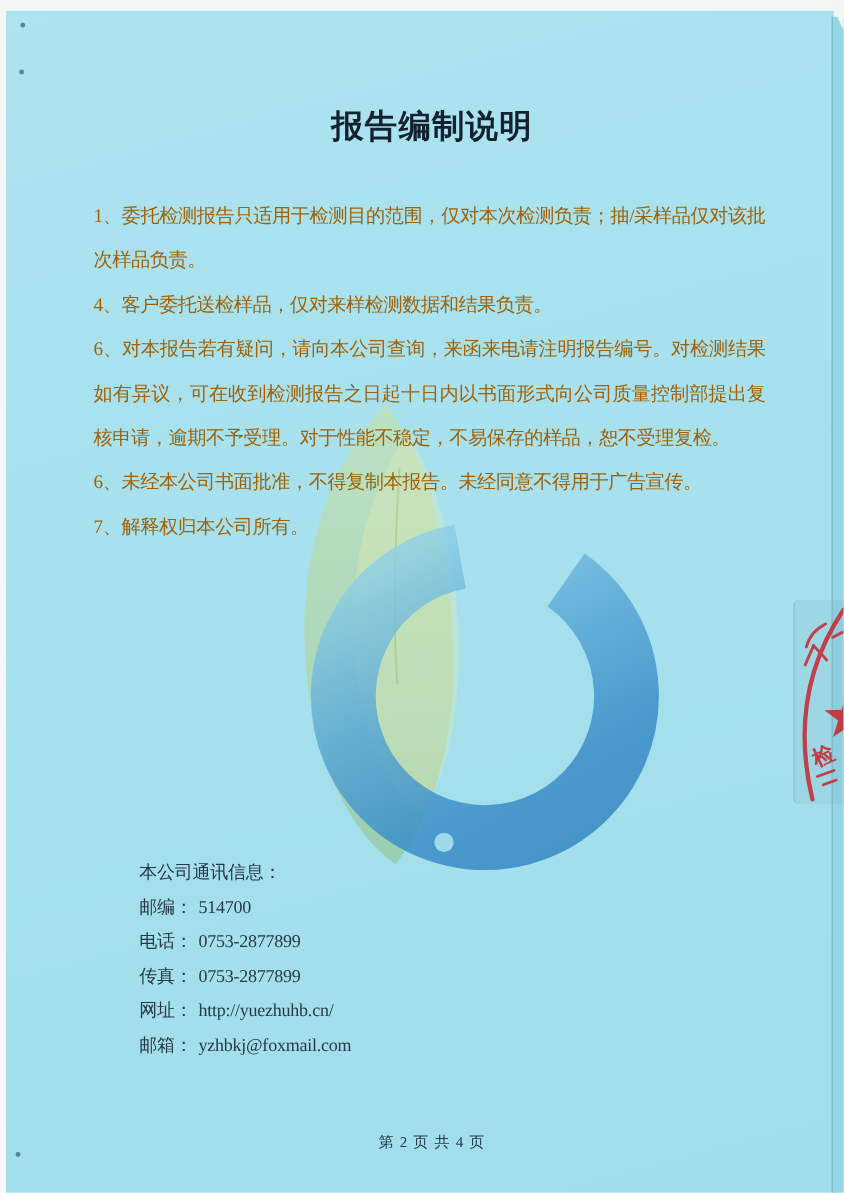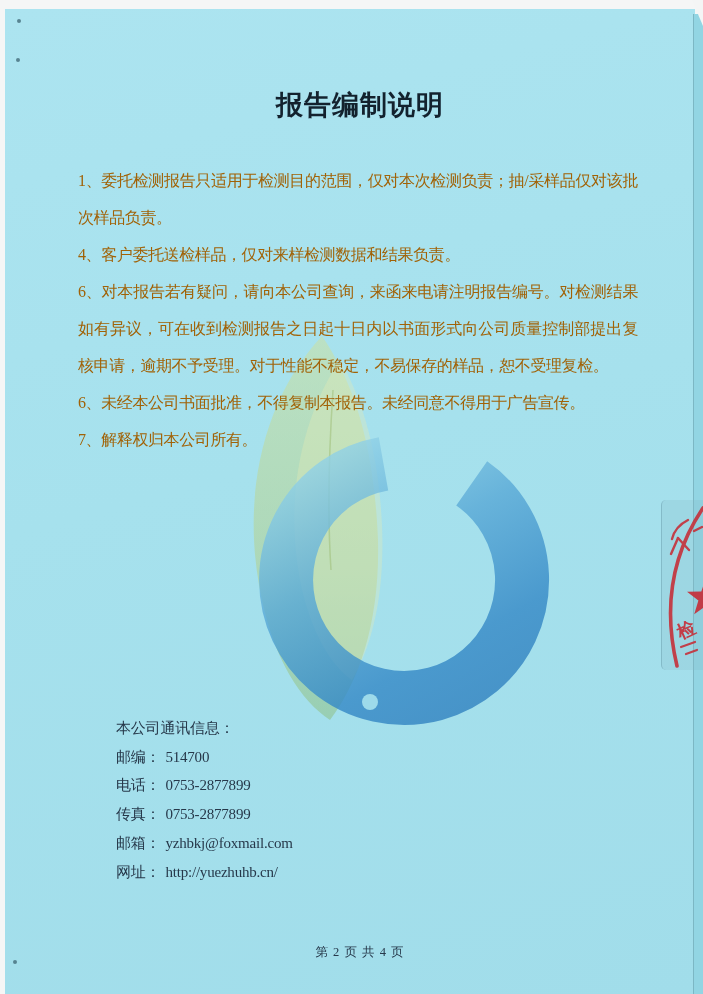--- a/index.html
+++ b/index.html
@@ -159,24 +159,24 @@
   <div class="row">
     <span class="lbl">邮编：</span><span>514700</span>
   </div>
   <div class="row">
     <span class="lbl">电话：</span><span>0753-2877899</span>
   </div>
   <div class="row">
     <span class="lbl">传真：</span><span>0753-2877899</span>
   </div>
   <div class="row">
-    <span class="lbl">邮箱：</span><span>yzhbkj@foxmail.com</span>
+    <span class="lbl">网址：</span><span>http://yuezhuhb.cn/</span>
   </div>
   <div class="row">
-    <span class="lbl">网址：</span><span>http://yuezhuhb.cn/</span>
+    <span class="lbl">邮箱：</span><span>yzhbkj@foxmail.com</span>
   </div>
 </div>
 
 <div class="footer">第 2 页 共 4 页</div>
 
 <div class="underlay-patch"></div>
 <svg class="stamp" width="53" height="175" viewBox="0 0 53 175">
   <g stroke="#c5303a" fill="none" stroke-linecap="round" opacity="0.9">
     <path d="M 53 10 Q 6 80 27 168" stroke-width="3.6"></path>
     <path d="M 38 22 C 30 26 24 33 22 41" stroke-width="2.4"></path>

